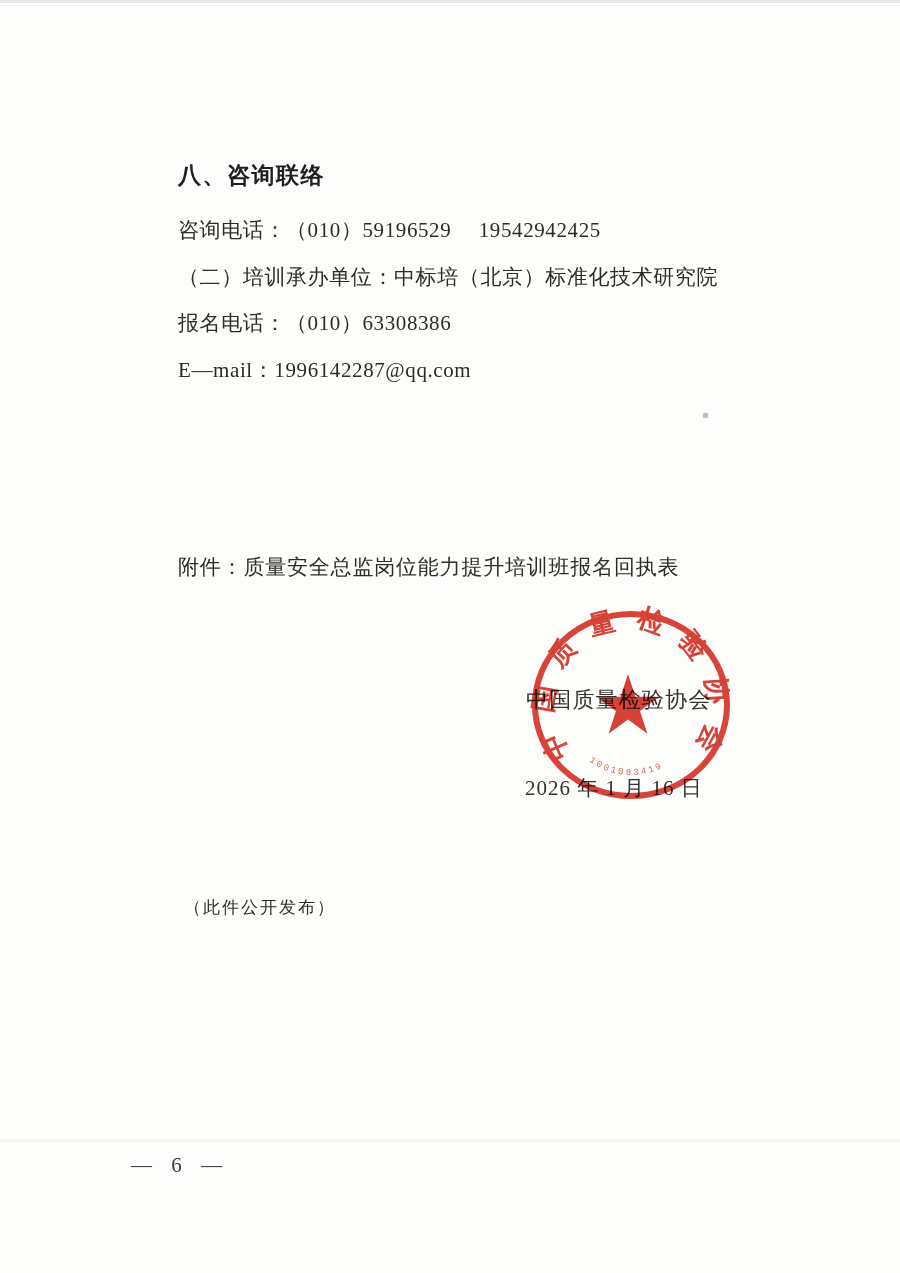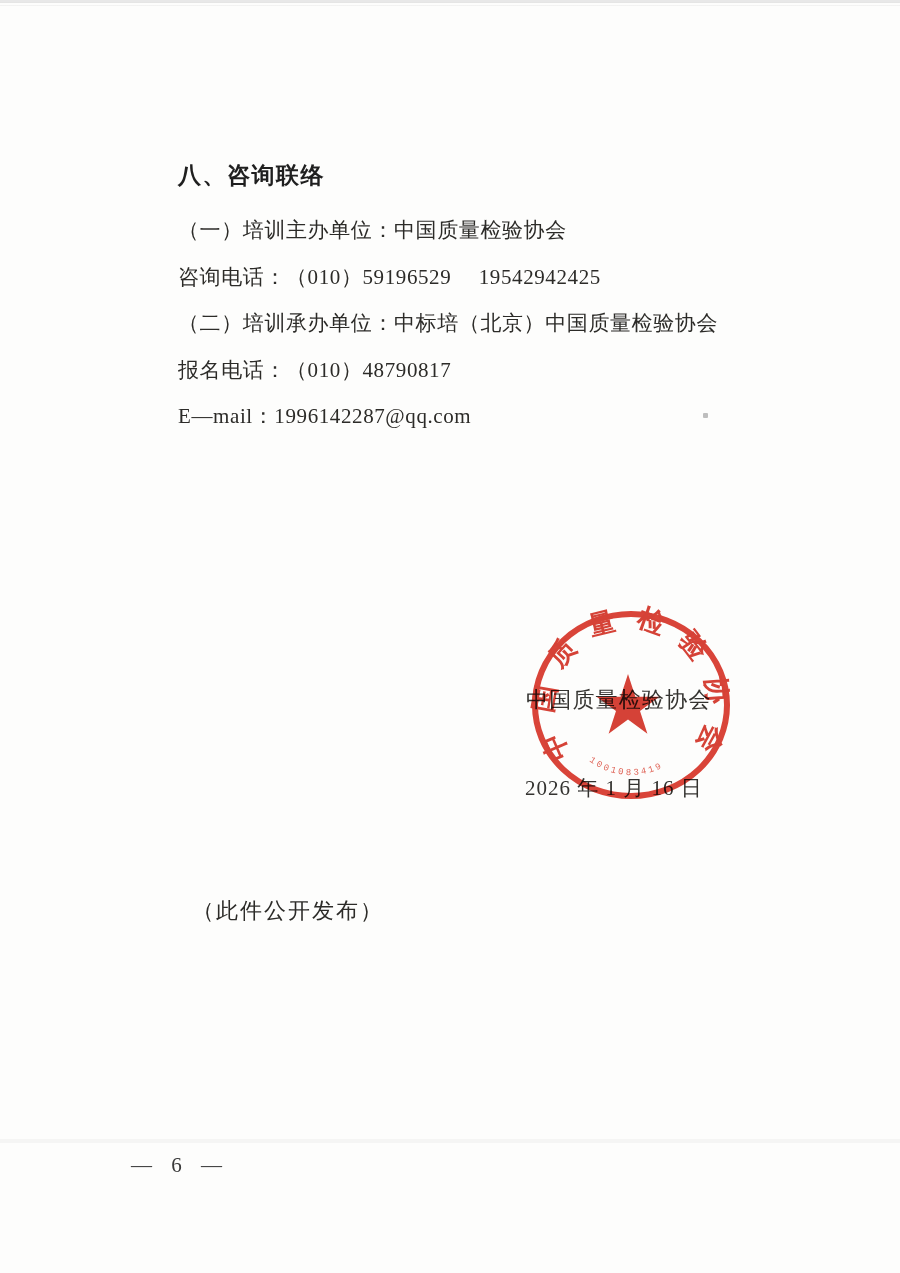--- a/index.html
+++ b/index.html
@@ -44,22 +44,22 @@
     position:absolute;left:526px;top:683px;
     font-size:22px;letter-spacing:1.2px;color:#343330;
     z-index:1;
   }
   .date{
     position:absolute;left:525px;top:772px;
     font-size:21px;letter-spacing:1px;color:#343330;
     z-index:1;
   }
   .release{
-    position:absolute;left:192px;top:894px;
-    font-size:22px;letter-spacing:2px;font-family:Liberation Mono, monospace;
+    position:absolute;left:184px;top:894px;
+    font-size:17px;letter-spacing:2px;font-family:Liberation Mono, monospace;
   }
   .pageno{
     position:absolute;left:131px;top:1151px;
     font-size:21px;letter-spacing:7px;color:#3a3a3a;
   }
   .seal{
     position:absolute;left:524px;top:601px;
     width:216px;height:204px;
     mix-blend-mode:multiply;opacity:.95;
     z-index:2;
@@ -77,27 +77,27 @@
 <body>
 
 <div class="page">
 
   <div class="scan-top"></div>
   <div class="scan-streak"></div>
   <div class="scan-speck"></div>
 
   <div class="content">
     <div class="doc-heading">八、咨询联络</div>
-    <div class="doc-line">（一）培训主办单位：中国质量检验协会</div>
     <div class="doc-line">咨询电话：（010）59196529　 19542942425</div>
-    <div class="doc-line">（二）培训承办单位：中标培（北京）中国质量检验协会</div>
-    <div class="doc-line">报名电话：（010）48790817</div>
+    <div class="doc-line">（二）培训承办单位：中标培（北京）标准化技术研究院</div>
+    <div class="doc-line">报名电话：（010）63308386</div>
     <div class="doc-line">E—mail：1996142287@qq.com</div>
   </div>
 
+  <div class="attachment">附件：质量安全总监岗位能力提升培训班报名回执表</div>
 
   <div class="signature">中国质量检验协会</div>
 
   <div class="date">2026 年 1 月 16 日</div>
 
   <svg class="seal" viewBox="0 0 216 204" aria-hidden="true">
     <defs>
       <path id="sealArc" d="M 49.8 153.5 A 77 77 0 1 1 164.2 153.5" fill="none"></path>
       <path id="codeArc" d="M 62 155.6 A 70 70 0 0 0 152 155.6" fill="none"></path>
     </defs>

